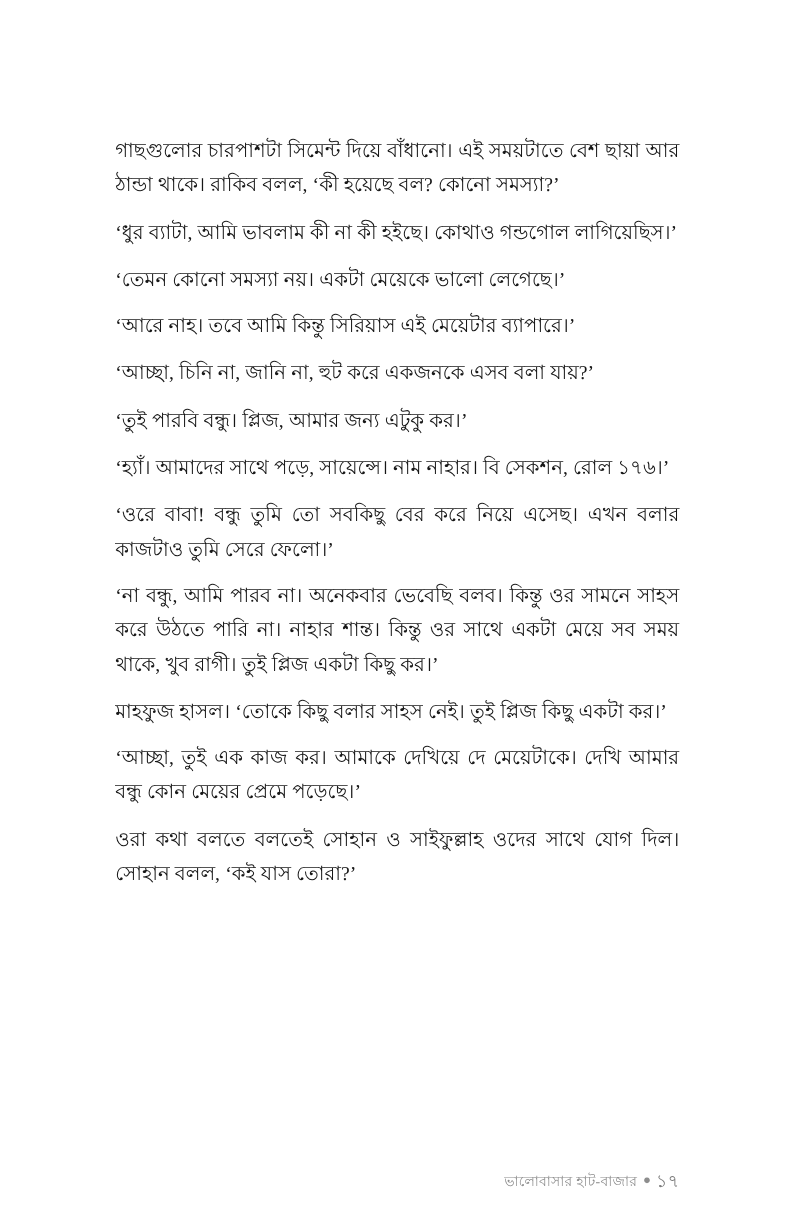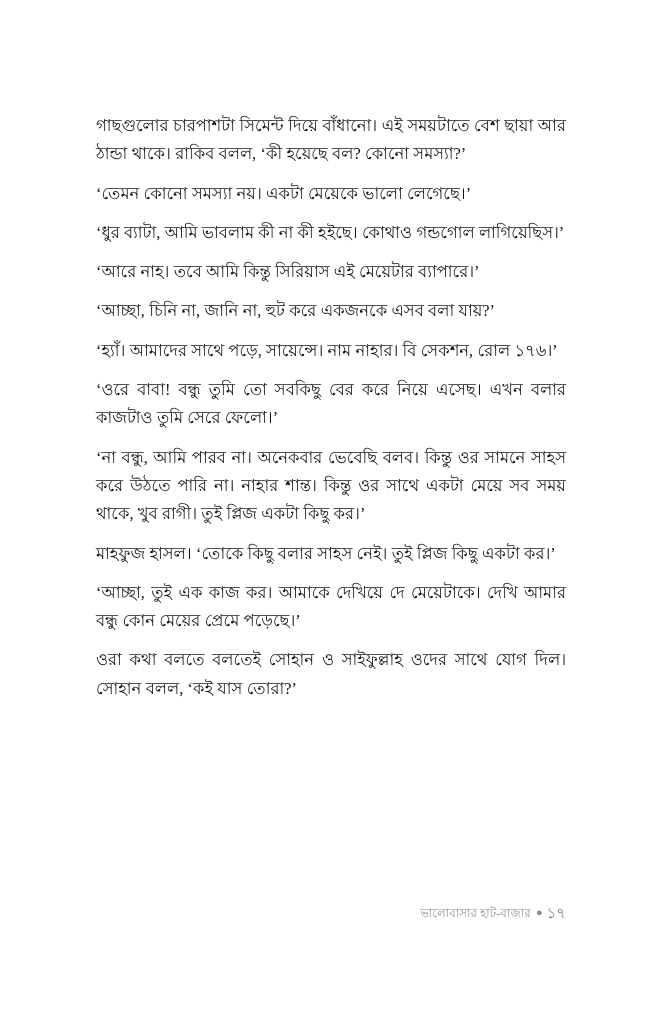--- a/index.html
+++ b/index.html
@@ -42,21 +42,21 @@
     -webkit-font-smoothing: antialiased;
   }
 
   .para:last-of-type {
     margin-bottom: 12px;
   }
 
   .footer {
     position: absolute;
     left: 96px;
-    top: 904px;
+    top: 976px;
     width: 470px;
     text-align: right;
     font-size: 11.6px;
     line-height: 16px;
     color: #8d8d8d;
     letter-spacing: 0.2px;
     white-space: nowrap;
   }
 
   .footer .dot {
@@ -73,24 +73,25 @@
     vertical-align: -1px;
   }
 </style>
 </head>
 <body>
 
 <div class="page">
 
   <div class="text-block">
     <p class="para">গাছগুলোর চারপাশটা সিমেন্ট দিয়ে বাঁধানো। এই সময়টাতে বেশ ছায়া আর ঠান্ডা থাকে। রাকিব বলল, ‘কী হয়েছে বল? কোনো সমস্যা?’</p>
+    <p class="para">‘ধুর ব্যাটা, আমি ভাবলাম কী না কী হইছে। কোথাও গন্ডগোল লাগিয়েছিস।’</p>
     <p class="para">‘তেমন কোনো সমস্যা নয়। একটা মেয়েকে ভালো লেগেছে।’</p>
-    <p class="para">‘ধুর ব্যাটা, আমি ভাবলাম কী না কী হইছে। কোথাও গন্ডগোল লাগিয়েছিস।’</p>
     <p class="para">‘আরে নাহ। তবে আমি কিন্তু সিরিয়াস এই মেয়েটার ব্যাপারে।’</p>
     <p class="para">‘আচ্ছা, চিনি না, জানি না, হুট করে একজনকে এসব বলা যায়?’</p>
+    <p class="para">‘তুই পারবি বন্ধু। প্লিজ, আমার জন্য এটুকু কর।’</p>
     <p class="para">‘হ্যাঁ। আমাদের সাথে পড়ে, সায়েন্সে। নাম নাহার। বি সেকশন, রোল ১৭৬।’</p>
     <p class="para">‘ওরে বাবা! বন্ধু তুমি তো সবকিছু বের করে নিয়ে এসেছ। এখন বলার কাজটাও তুমি সেরে ফেলো।’</p>
     <p class="para">‘না বন্ধু, আমি পারব না। অনেকবার ভেবেছি বলব। কিন্তু ওর সামনে সাহস করে উঠতে পারি না। নাহার শান্ত। কিন্তু ওর সাথে একটা মেয়ে সব সময় থাকে, খুব রাগী। তুই প্লিজ একটা কিছু কর।’</p>
     <p class="para">মাহফুজ হাসল। ‘তোকে কিছু বলার সাহস নেই। তুই প্লিজ কিছু একটা কর।’</p>
     <p class="para">‘আচ্ছা, তুই এক কাজ কর। আমাকে দেখিয়ে দে মেয়েটাকে। দেখি আমার বন্ধু কোন মেয়ের প্রেমে পড়েছে।’</p>
     <p class="para">ওরা কথা বলতে বলতেই সোহান ও সাইফুল্লাহ ওদের সাথে যোগ দিল। সোহান বলল, ‘কই যাস তোরা?’</p>
   </div>
 
   <div class="footer">
     <span>ভালোবাসার হাট-বাজার</span><span class="dot">●</span><span class="folio">১৭</span>

